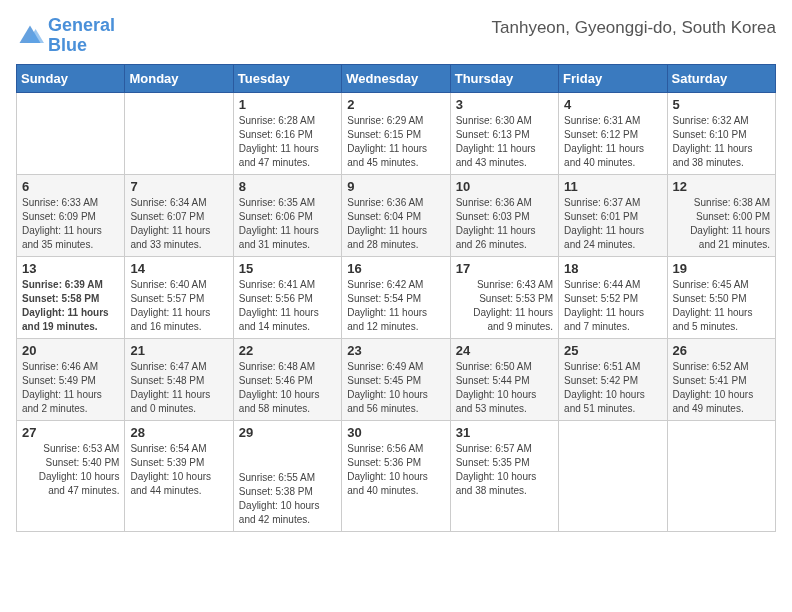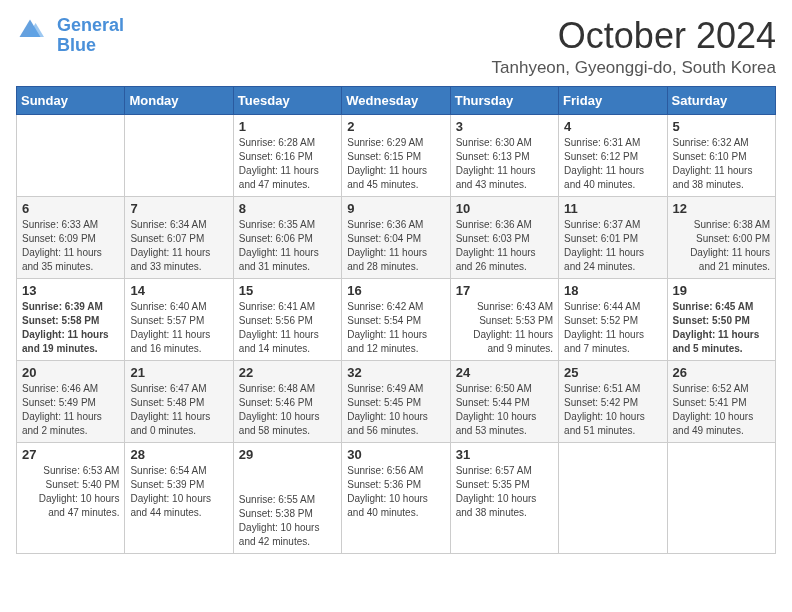--- a/index.html
+++ b/index.html
@@ -11,21 +11,22 @@
       padding: 16px;
     }
     .header {
       display: flex;
       justify-content: space-between;
       align-items: flex-start;
       margin-bottom: 8px;
     }
     .logo {
       display: flex;
-      gap: 13px;
+      align-items: center;
+      gap: 4px;
     }
     .logo-text {
       font-size: 18px;
       font-weight: bold;
       color: #333;
       line-height: 1.1;
     }
     .logo-text span {
       color: #4a90d9;
     }
@@ -99,21 +100,20 @@
       <rect x="0" y="0" width="40" height="40" fill="none"></rect>
       <polygon points="20,5 35,30 5,30" fill="#4a90d9" opacity="0.85"></polygon>
       <polygon points="28,10 40,30 16,30" fill="#5ba3e8" opacity="0.6"></polygon>
     </svg>
     <div class="logo-text">
       <div><span>General</span></div>
       <div style="color:#4a90d9"><span>Blue</span></div>
     </div>
   </div>
   <div class="title-block">
-    <div class="month-title">October 2024</div>
     <div class="subtitle">Tanhyeon, Gyeonggi-do, South Korea</div>
   </div>
 </div>
 
 <table>
   <thead>
     <tr>
     <th>Sunday</th>
         <th>Monday</th>
         <th>Tuesday</th>
@@ -234,21 +234,21 @@
 Daylight: 11 hours and 9 minutes.</div>
         </td>
         <td>
           <span class="day-number">18</span>
           <div class="day-info" style="white-space: pre-line;">Sunrise: 6:44 AM
 Sunset: 5:52 PM
 Daylight: 11 hours and 7 minutes.</div>
         </td>
         <td>
           <span class="day-number">19</span>
-          <div class="day-info" style="white-space: pre-line; font-weight: bold;">Sunrise: 6:45 AM
+          <div class="day-info" style="white-space: pre-line;">Sunrise: 6:45 AM
 Sunset: 5:50 PM
 Daylight: 11 hours and 5 minutes.</div>
         </td>
       </tr>
       <tr>
         <td>
           <span class="day-number">20</span>
           <div class="day-info" style="white-space: pre-line;">Sunrise: 6:46 AM
 Sunset: 5:49 PM
 Daylight: 11 hours and 2 minutes.</div>
@@ -259,21 +259,21 @@
 Sunset: 5:48 PM
 Daylight: 11 hours and 0 minutes.</div>
         </td>
         <td>
           <span class="day-number">22</span>
           <div class="day-info" style="white-space: pre-line;">Sunrise: 6:48 AM
 Sunset: 5:46 PM
 Daylight: 10 hours and 58 minutes.</div>
         </td>
         <td>
-          <span class="day-number">32</span>
+          <span class="day-number">23</span>
           <div class="day-info" style="white-space: pre-line;">Sunrise: 6:49 AM
 Sunset: 5:45 PM
 Daylight: 10 hours and 56 minutes.</div>
         </td>
         <td>
           <span class="day-number">24</span>
           <div class="day-info" style="white-space: pre-line;">Sunrise: 6:50 AM
 Sunset: 5:44 PM
 Daylight: 10 hours and 53 minutes.</div>
         </td>

